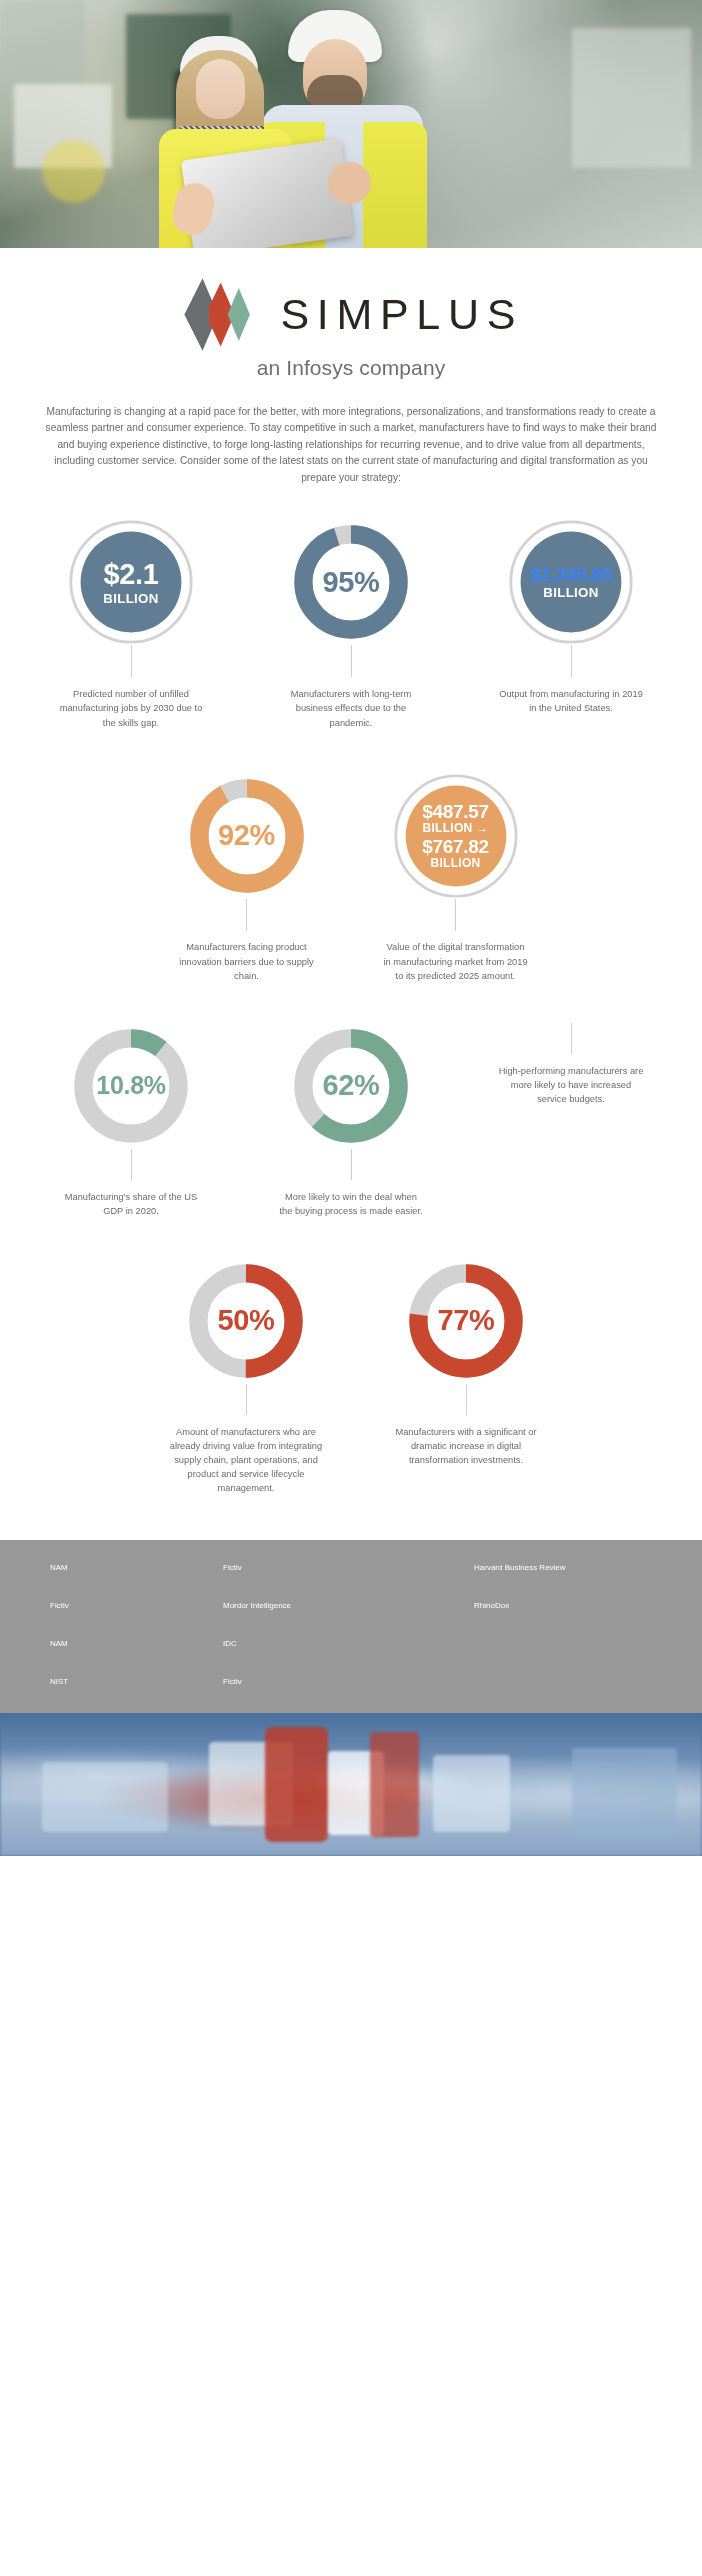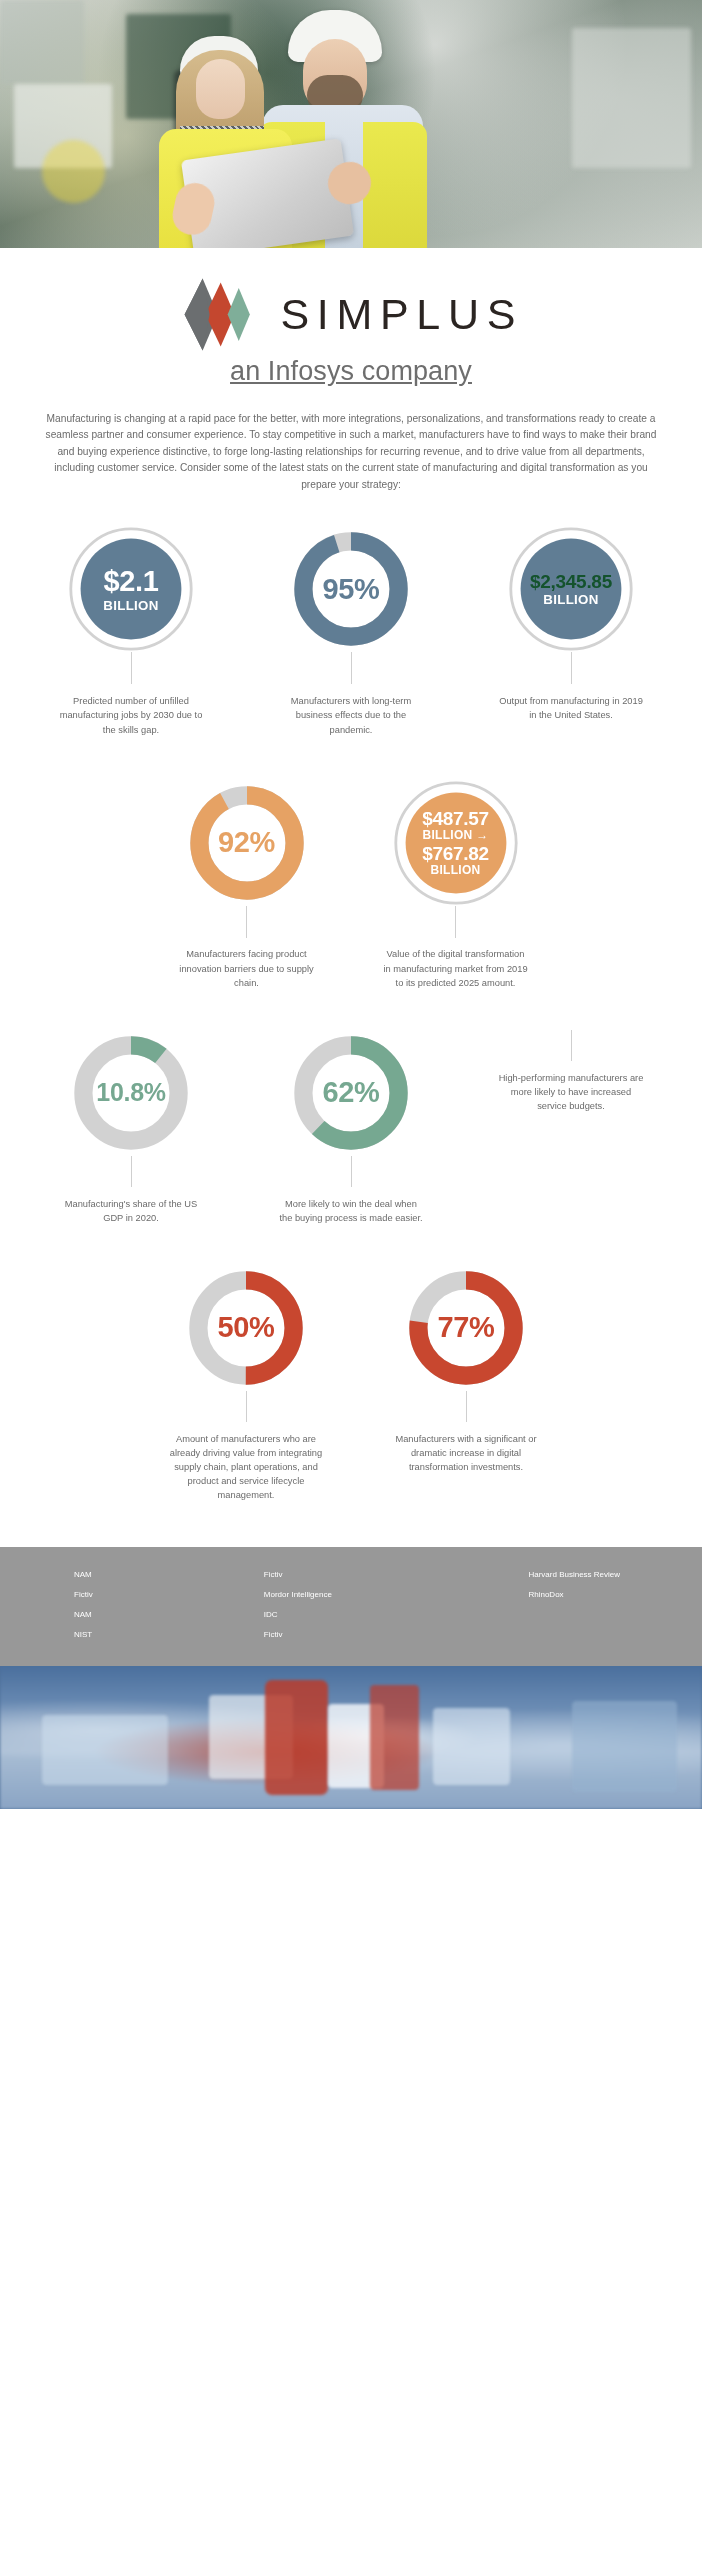--- a/index.html
+++ b/index.html
@@ -136,26 +136,25 @@
   .logo-word {
     font-size: 43px;
     letter-spacing: 7.7px;
     color: #2b2522;
     font-weight: 300;
     line-height: 1;
     padding-left: 4.2px;
     text-align: right;
   }
   .logo-sub {
-    font-size: 27px;
+    font-size: 21px;
     color: #6e6e6e;
     font-weight: 300;
     margin-top: 4.2px;
     letter-spacing: 0.1px;
-    text-decoration: underline;
   }
 
   
   .intro {
     width: 614px;
     margin: 19.5px auto 0 auto;
     text-align: center;
     font-size: 10.2px;
     line-height: 1.62;
     color: #6b6b6b;
@@ -223,22 +222,21 @@
     margin-top: 45px;
     width: 702px;
     background: #989898;
     padding: 24px 0 26.5px 0;
     display: flex;
     justify-content: flex-start;
   }
   .src-col {
     display: flex;
     flex-direction: column;
-    gap: 12px;
-    margin-left: 24px;
+    gap: 30px;
   }
   .src-col.c1 { width: 223px; padding-left: 50px; }
   .src-col.c2 { width: 251px; }
   .src-col.c3 { width: 181px; }
   .src-item {
     color: #ffffff;
     font-size: 8px;
     font-weight: 400;
     line-height: 1;
   }
@@ -354,21 +352,21 @@
       <div class="caption">Manufacturers with long-term business effects due to the pandemic.</div>
     </div>
 
     <div class="stat">
       <div class="viz-wrap">
         <svg class="viz" viewBox="0 0 180 180">
           <circle cx="90" cy="90" r="86" fill="none" stroke="#d2d2d2" stroke-width="4"></circle>
           <circle cx="90" cy="90" r="72" fill="#607d94"></circle>
         </svg>
         <div class="viz-label">
-          <div class="big-num sm" style="color:#14532d">$2,345.85</div>
+          <div class="big-num sm" style="color:#3b82f6">$2,345.85</div>
           <div class="unit" style="color:#ffffff">BILLION</div>
         </div>
       </div>
       <div class="stem h1"></div>
       <div class="caption">Output from manufacturing in 2019 in the United States.</div>
     </div>
 
   </div>
 
   <div class="row r2">

